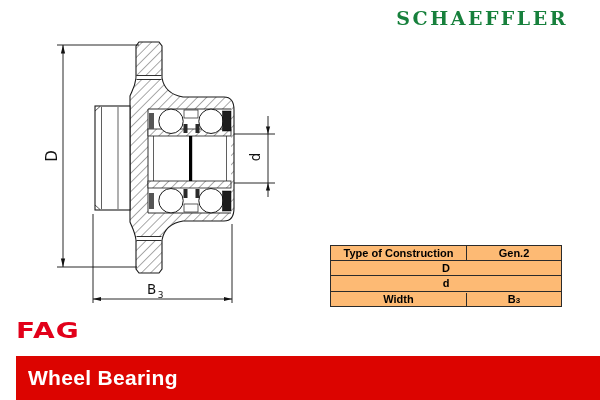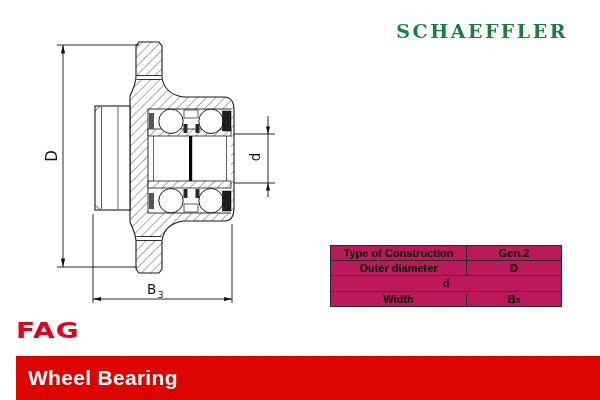--- a/index.html
+++ b/index.html
@@ -2,31 +2,31 @@
 <html><head>
 <meta charset="utf-8">
 <style>
   html,body{margin:0;padding:0;}
   body{
     width:600px;height:400px;position:relative;background:#ffffff;
     font-family:"Liberation Sans", sans-serif;overflow:hidden;
   }
   
   .schaeffler{
-    position:absolute;top:20px;right:32px;
+    position:absolute;top:7px;right:32px;
     font-family:"DejaVu Serif", serif;
     font-weight:bold;font-size:19px;letter-spacing:2.5px;
     color:#17803C;white-space:nowrap;
   }
   
   .drawing{position:absolute;left:0;top:28px;}
   
   .spec-table{
     position:absolute;left:330px;top:245px;width:232px;
-    border:1.6px solid #2b2b2b;box-sizing:border-box;background:#be185d;
+    border:1.6px solid #2b2b2b;box-sizing:border-box;background:#fdba74;
     font-size:11px;font-weight:600;color:#000;
   }
   .spec-row{display:flex;height:14.2px;border-bottom:1px solid #2b2b2b;}
   .spec-row:last-child{border-bottom:none;align-items:flex-end;}
   .spec-cell{
     display:flex;align-items:center;justify-content:center;
     box-sizing:border-box;line-height:13px;
   }
   .spec-cell.lbl{width:136px;border-right:1px solid #2b2b2b;}
   .spec-cell.val{flex:1;}
@@ -145,21 +145,20 @@
     </text>
   </g>
 </svg>
 
 <div class="spec-table">
   <div class="spec-row">
     <div class="spec-cell lbl">Type of Construction</div>
     <div class="spec-cell val">Gen.2</div>
   </div>
   <div class="spec-row">
-    <div class="spec-cell lbl">Outer diameter</div>
     <div class="spec-cell val">D</div>
   </div>
   <div class="spec-row">
     <div class="spec-cell val">d</div>
   </div>
   <div class="spec-row">
     <div class="spec-cell lbl">Width</div>
     <div class="spec-cell val">
         <span>B</span>
         <sub>3</sub>

